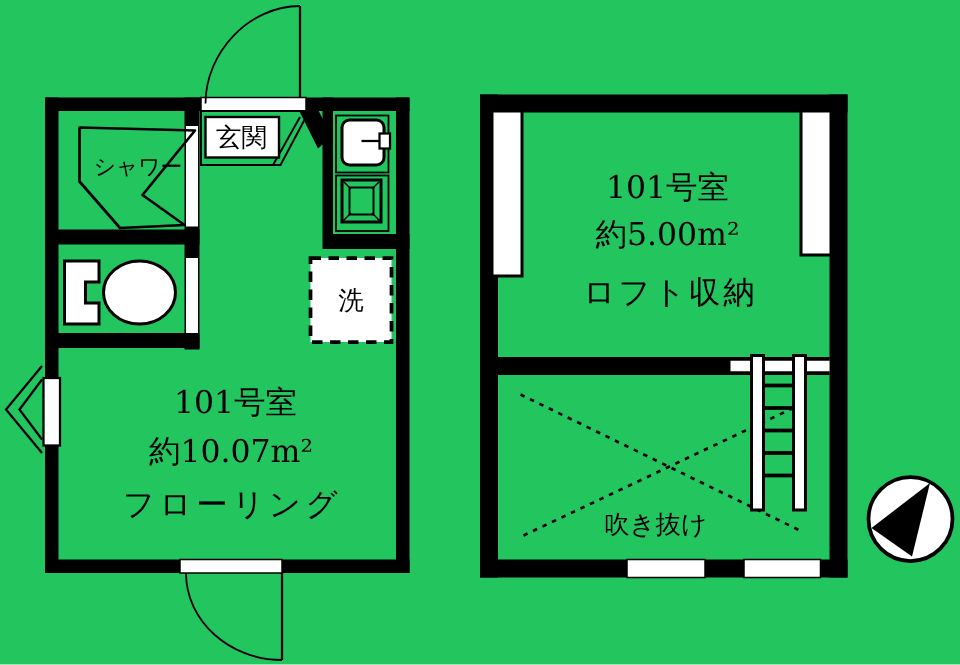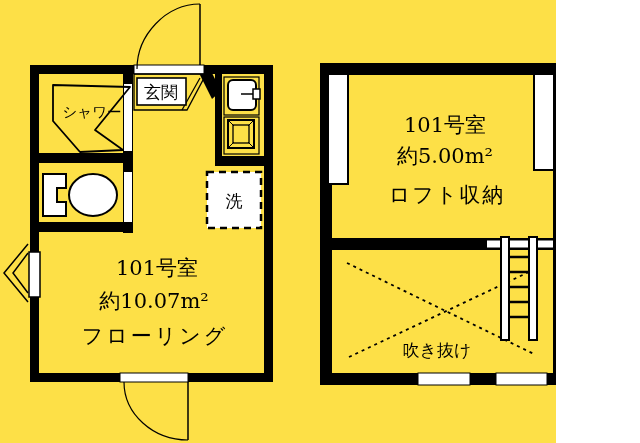--- a/index.html
+++ b/index.html
@@ -1,16 +1,16 @@
 <!DOCTYPE html>
 <html><head>
 <meta charset="utf-8">
 <style>
   html,body{margin:0;padding:0;background:#ffffff;}
-  .page{position:relative;width:556px;height:443px;background:#fde047;overflow:hidden;}
+  .page{position:relative;width:640px;height:443px;background:#22c55e;overflow:hidden;}
   svg{display:block;}
   .jp{font-family:"DejaVu Serif","Liberation Serif",serif;fill:#000000;text-anchor:middle;dominant-baseline:central;}
   .t21{font-size:21px;}
   .t17{font-size:17px;}
   .t14{font-size:14.5px;}
   .ls3{letter-spacing:3px;}
   .ls2{letter-spacing:2px;}
   .wall{fill:#000000;stroke:none;}
   .open{fill:#ffffff;stroke:#000000;stroke-width:1;}
   .thin{fill:none;stroke:#000000;stroke-width:1.3;}

